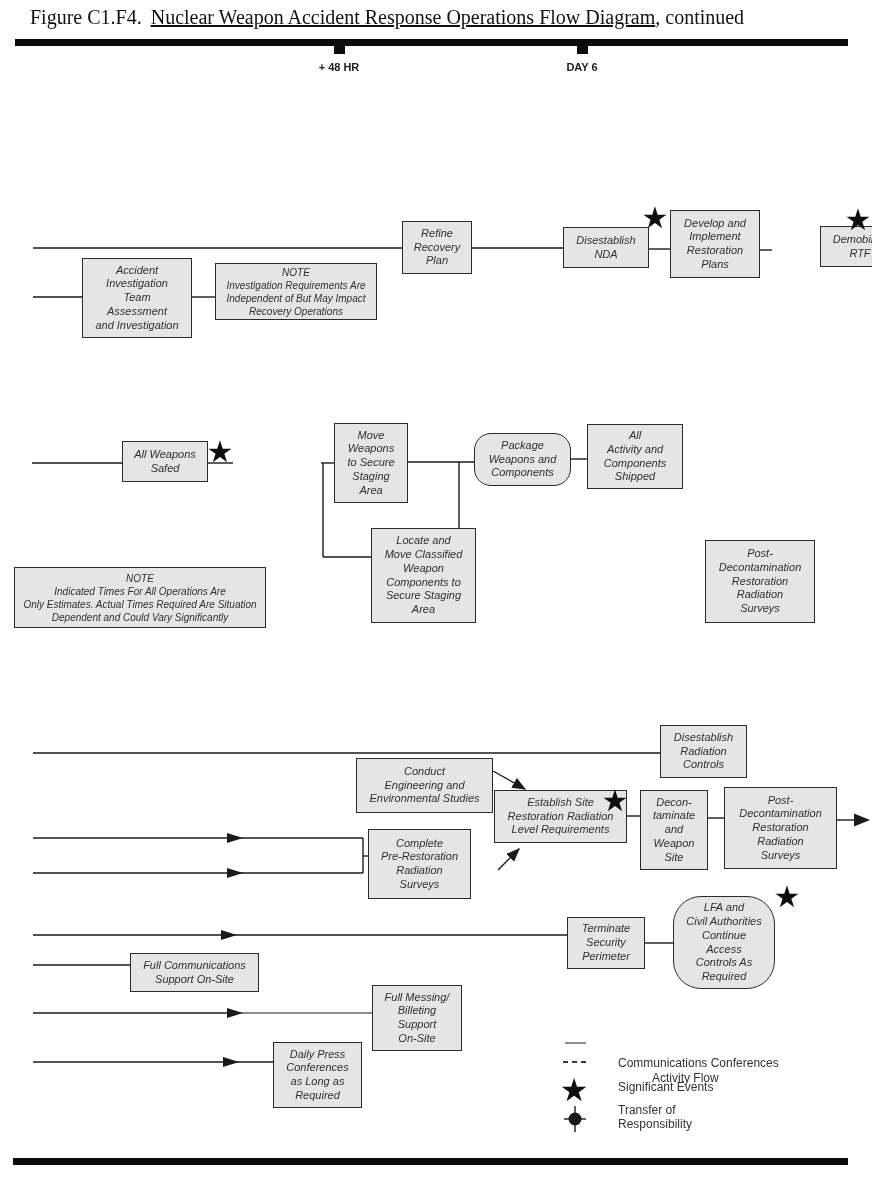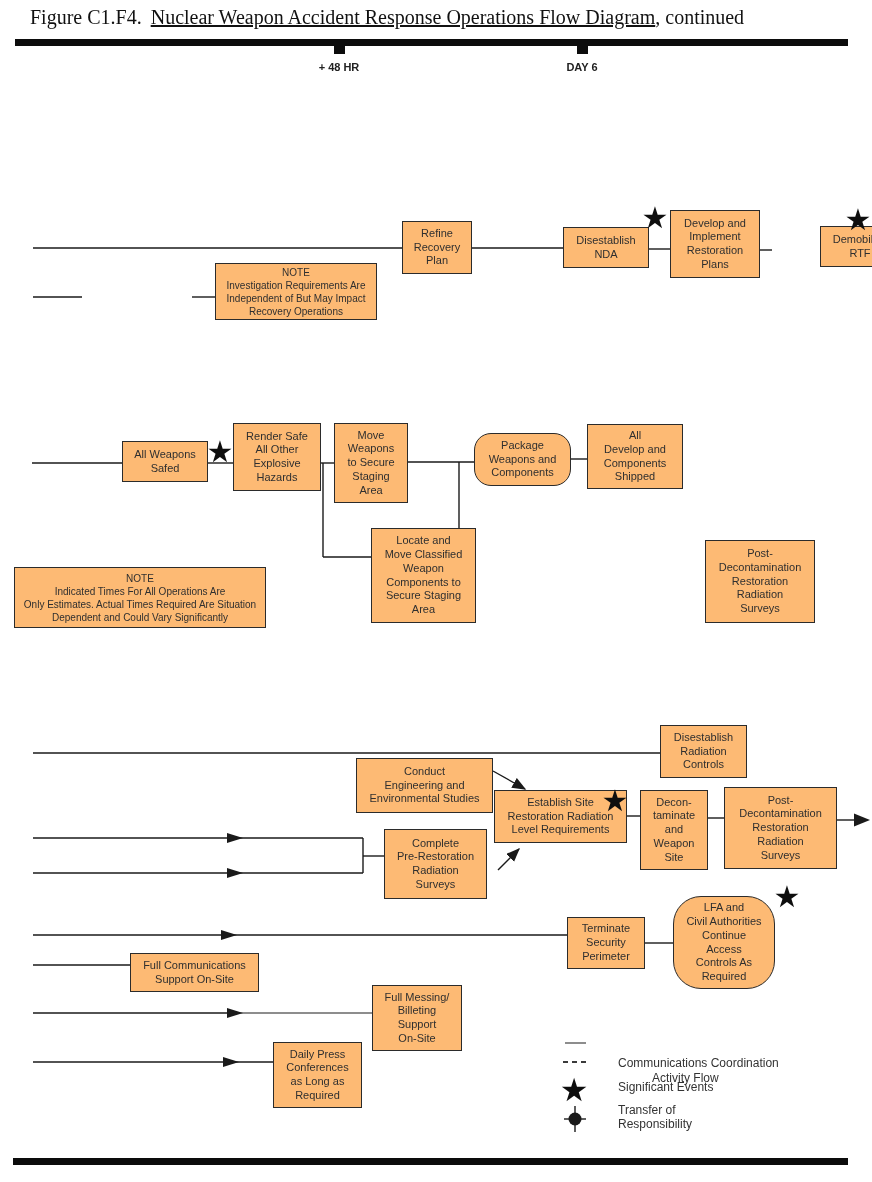--- a/index.html
+++ b/index.html
@@ -11,23 +11,23 @@
     position:absolute;left:30px;top:6px;width:820px;
     font-family:"Liberation Serif",serif;font-size:20px;color:#111;white-space:nowrap;
   }
   #title .pre{margin-right:9px;}
   #title .und{text-decoration:underline;}
   .bar{position:absolute;background:#0c0c0c;}
   .tick{position:absolute;width:11px;height:8px;background:#0c0c0c;}
   .tick-label{position:absolute;width:70px;text-align:center;font-weight:bold;font-size:11px;color:#222;}
   svg.wires{position:absolute;left:0;top:0;pointer-events:none;}
   .box{
-    position:absolute;box-sizing:border-box;border:1.5px solid #2b2b2b;background:#fdba74;
+    position:absolute;box-sizing:border-box;border:1.5px solid #2b2b2b;background:#e5e5e5;
     display:flex;align-items:center;justify-content:center;text-align:center;
-    font-size:11px;line-height:1.25;
+    font-size:11px;line-height:1.25;font-style:italic;
   }
   .box span{white-space:pre-line;}
   .box.sm{font-size:10px;line-height:1.3;}
   .star{
     position:absolute;font-size:30px;line-height:30px;width:30px;height:30px;
     color:#0e0e0e;text-align:center;z-index:5;
   }
   .legend-label{position:absolute;font-size:12px;color:#333;white-space:pre-line;line-height:1.15;}
   .legend-solid{position:absolute;left:565px;top:1042px;width:21px;height:2px;background:#8d8d8d;}
   .legend-dashed{
@@ -117,52 +117,53 @@
   <div class="box" style="left:670px;top:210px;width:90px;height:68px;">
       <span>Develop and
 Implement
 Restoration
 Plans</span>
     </div>
   <div class="box" style="left:772px;top:226px;width:80px;height:41px;margin-left:48px;">
       <span>Demobilize
 RTF</span>
     </div>
+  <div class="box" style="left:82px;top:258px;width:110px;height:80px;">
+      <span>Accident
+Investigation
+Team
+Assessment
+and Investigation</span>
+    </div>
   <div class="box sm" style="left:215px;top:263px;width:162px;height:57px;">
       <span>NOTE
 Investigation Requirements Are
 Independent of But May Impact
 Recovery Operations</span>
     </div>
 
   <div class="box" style="left:122px;top:441px;width:86px;height:41px;">
       <span>All Weapons
 Safed</span>
-    </div>
-  <div class="box" style="left:233px;top:423px;width:88px;height:68px;">
-      <span>Render Safe
-All Other
-Explosive
-Hazards</span>
     </div>
   <div class="box" style="left:334px;top:423px;width:74px;height:80px;">
       <span>Move
 Weapons
 to Secure
 Staging
 Area</span>
     </div>
   <div class="box" style="left:474px;top:433px;width:97px;height:53px;border-radius:17px;">
       <span>Package
 Weapons and
 Components</span>
     </div>
   <div class="box" style="left:587px;top:424px;width:96px;height:65px;">
       <span>All
-Develop and
+Activity and
 Components
 Shipped</span>
     </div>
   <div class="box" style="left:371px;top:528px;width:105px;height:95px;">
       <span>Locate and
 Move Classified
 Weapon
 Components to
 Secure Staging
 Area</span>
@@ -189,21 +190,21 @@
   <div class="box" style="left:356px;top:758px;width:137px;height:55px;">
       <span>Conduct
 Engineering and
 Environmental Studies</span>
     </div>
   <div class="box" style="left:494px;top:790px;width:133px;height:53px;">
       <span>Establish Site
 Restoration Radiation
 Level Requirements</span>
     </div>
-  <div class="box" style="left:384px;top:829px;width:103px;height:70px;">
+  <div class="box" style="left:368px;top:829px;width:103px;height:70px;">
       <span>Complete
 Pre-Restoration
 Radiation
 Surveys</span>
     </div>
   <div class="box" style="left:640px;top:790px;width:68px;height:80px;">
       <span>Decon-
 taminate
 and
 Weapon
@@ -249,21 +250,21 @@
   <div class="star" style="left:640px;top:203px;">★</div>
   <div class="star" style="left:843px;top:205px;">★</div>
   <div class="star" style="left:205px;top:437px;">★</div>
   <div class="star" style="left:600px;top:786px;">★</div>
   <div class="star" style="left:772px;top:882px;">★</div>
 
   <div class="legend-solid"></div>
   <div class="legend-label" style="left:652px;top:1036px;margin-top:36px;">Activity Flow</div>
 
   <div class="legend-dashed"></div>
-  <div class="legend-label" style="left:618px;top:1057px;">Communications Coordination</div>
+  <div class="legend-label" style="left:618px;top:1057px;">Communications Conferences</div>
 
   <div class="star legend-star" style="left:558px;top:1074px;">★</div>
   <div class="legend-label" style="left:618px;top:1081px;">Significant Events</div>
 
   <div class="transfer-symbol">
     <svg width="26" height="26">
       <line x1="13" y1="0" x2="13" y2="26" stroke="#1a1a1a" stroke-width="1.4"></line>
       <line x1="2" y1="13" x2="24" y2="13" stroke="#1a1a1a" stroke-width="1.4"></line>
       <circle cx="13" cy="13" r="6.5" fill="#1a1a1a"></circle>
     </svg>

